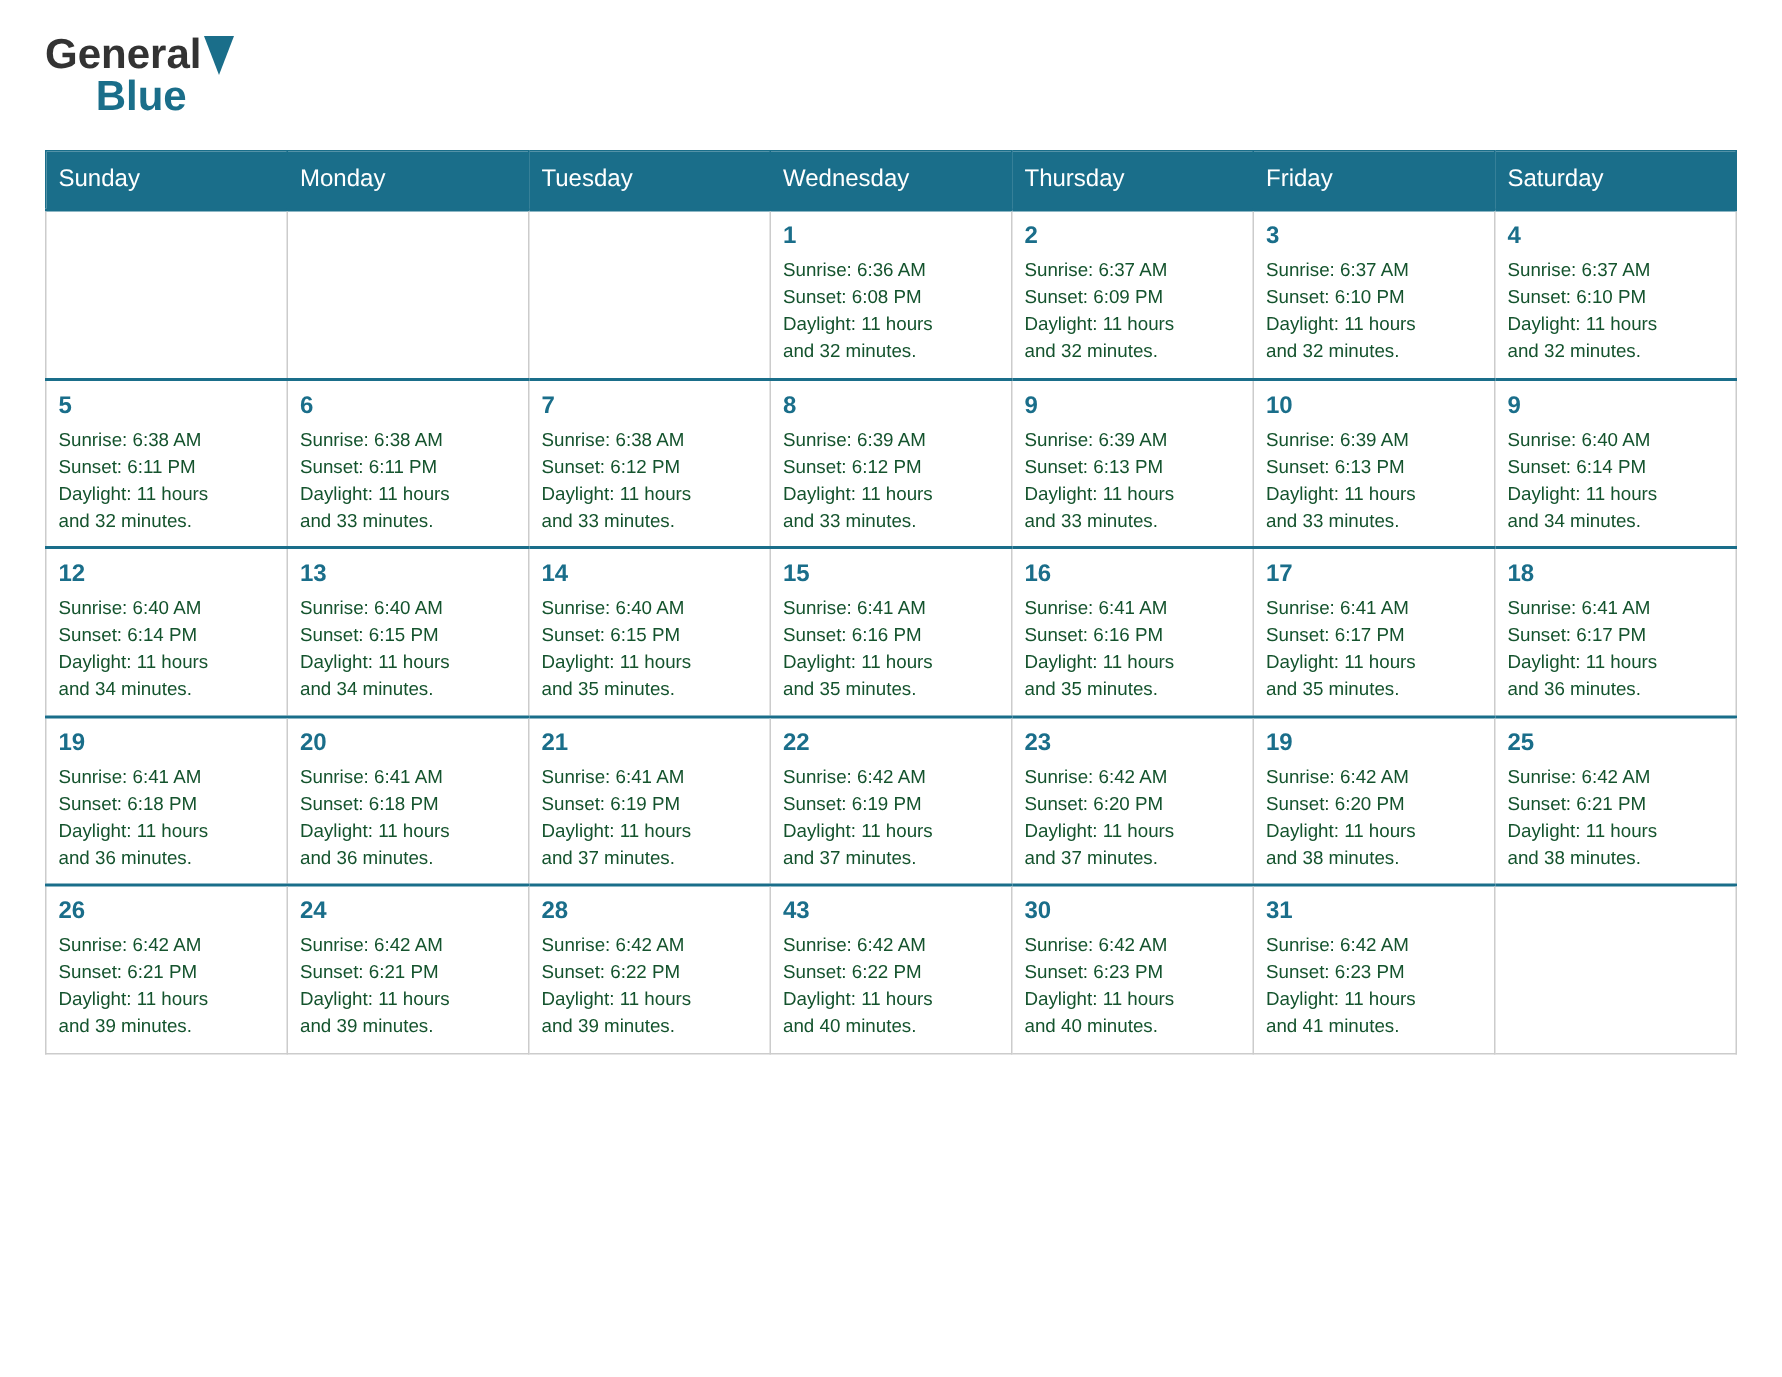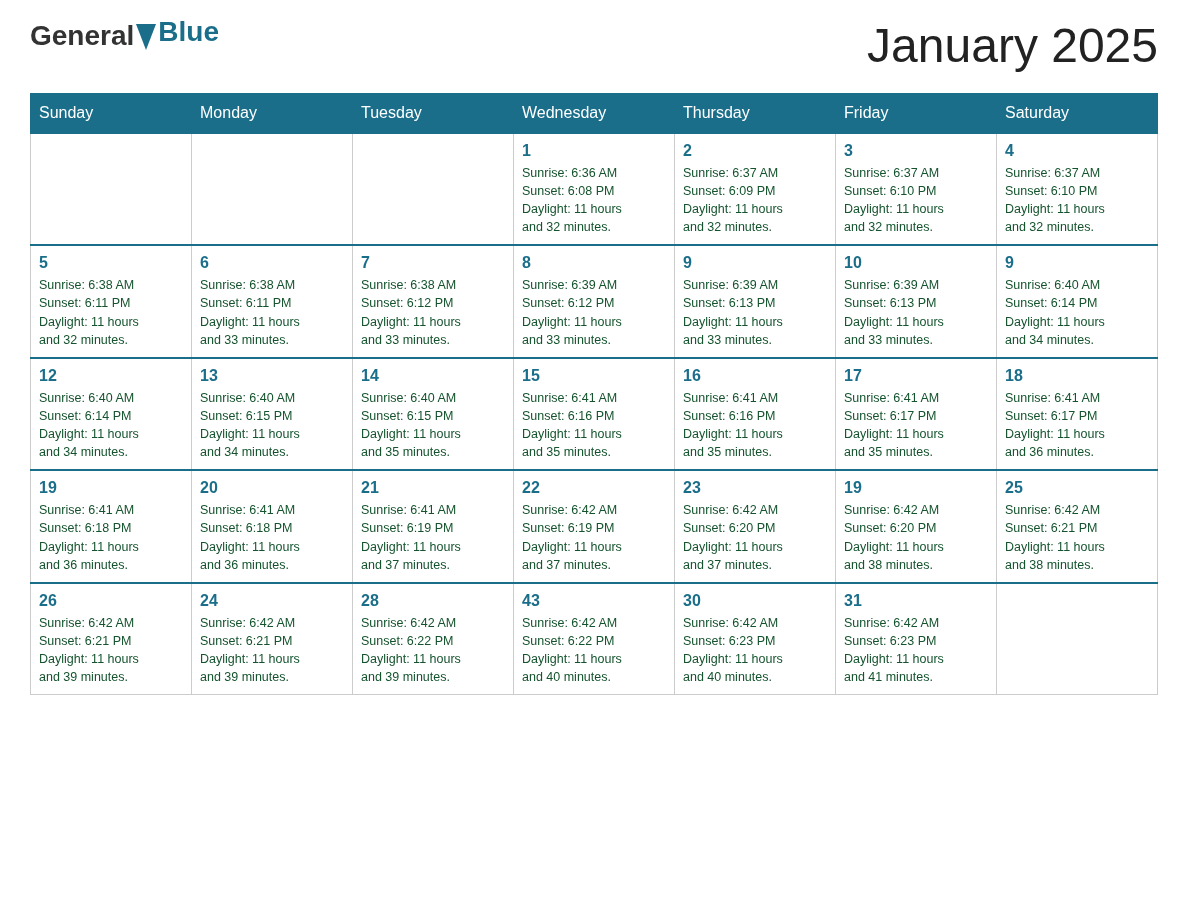--- a/index.html
+++ b/index.html
@@ -11,22 +11,22 @@
       padding: 20px 30px;
     }
     .header {
       display: flex;
       justify-content: space-between;
       align-items: flex-start;
       margin-bottom: 20px;
     }
     .logo {
       display: flex;
-      flex-direction: row;
-      align-items: flex-start;
+      flex-direction: column;
+      align-items: center;
     }
     .logo-text {
       display: flex;
       align-items: center;
     }
     .logo-general {
       font-size: 28px;
       font-weight: bold;
       color: #333;
     }
@@ -100,21 +100,20 @@
       <span class="logo-general">General</span>
       <svg width="20" height="26" viewBox="0 0 20 26" style="margin-left:2px; margin-top:2px;">
         <polygon points="0,0 20,0 10,26" fill="#1a6e8a"></polygon>
       </svg>
     </div>
     <div class="logo-line2">
       <span style="font-size:28px; font-weight:bold; color:#1a6e8a; margin-left:2px;">Blue</span>
     </div>
   </div>
   <div class="title-block">
-    <div class="month-title">January 2025</div>
   </div>
 </div>
 
 <table class="calendar">
   <thead>
     <tr>
     <th>Sunday</th>
         <th>Monday</th>
         <th>Tuesday</th>
         <th>Wednesday</th>

